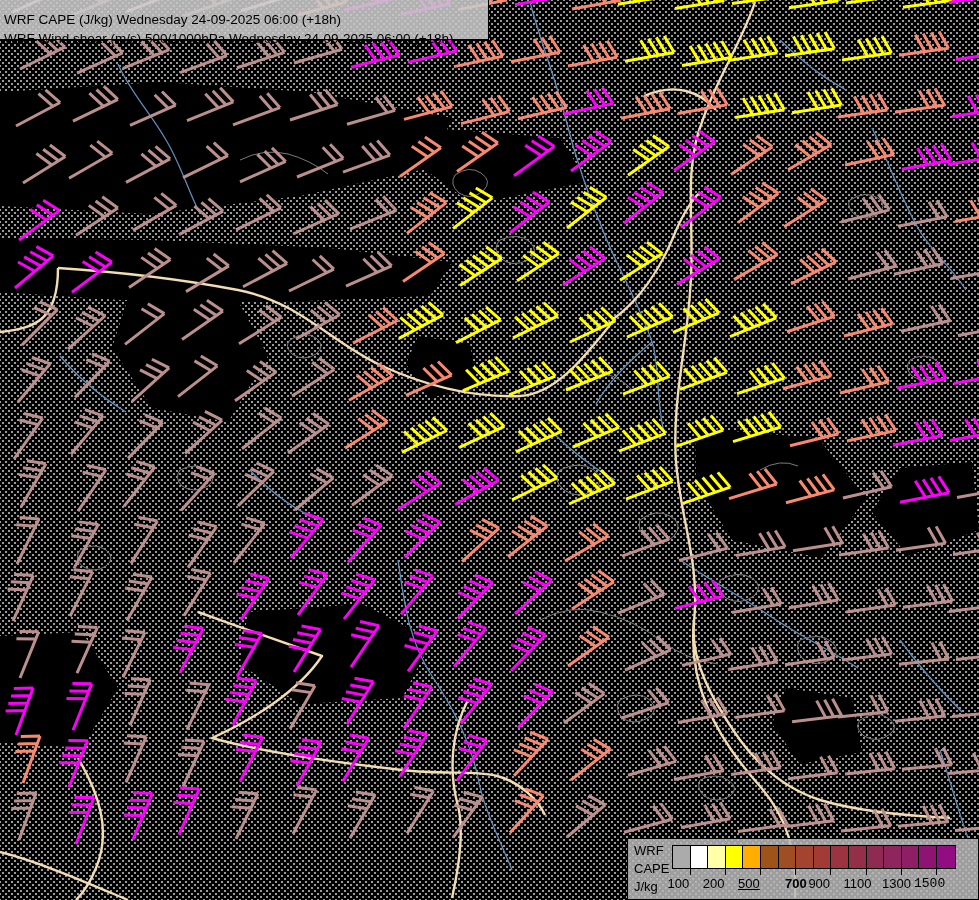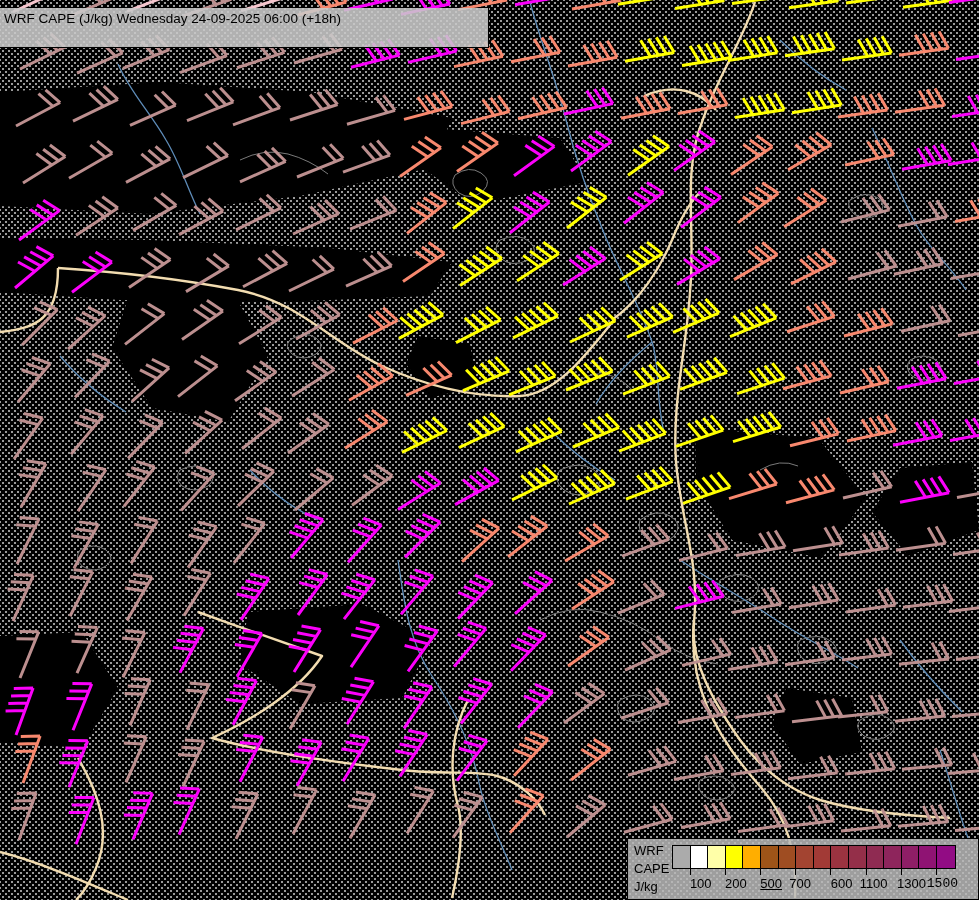--- a/index.html
+++ b/index.html
@@ -8,40 +8,40 @@
     background-color:#000;
     background-image:
       radial-gradient(circle, #9a9a9a 0.9px, transparent 1.3px),
       radial-gradient(circle, #9a9a9a 0.9px, transparent 1.3px);
     background-size:6px 6px,6px 6px;
     background-position:0 0,3px 3px;
     font-family:"Liberation Sans",sans-serif;
   }
   .stage svg{position:absolute;left:0;top:0;}
   .titlebox{
-    position:absolute;left:0;top:8px;width:489px;height:40px;
+    position:absolute;left:0;top:0;width:489px;height:40px;
     background:rgba(201,201,201,0.88);
     border-right:1px solid #000;border-bottom:1px solid #000;
-    color:#000;font-size:13.5px;line-height:19px;padding:1px 0 0 4px;
+    color:#000;font-size:13.5px;line-height:19px;padding:10px 0 0 4px;
     box-sizing:border-box;white-space:nowrap;
   }
   .legend{
     position:absolute;left:627px;top:838px;width:352px;height:62px;
     background:rgba(186,186,186,0.85);
     border:1px solid #000;box-sizing:border-box;color:#000;
   }
   .legend-label{position:absolute;left:6px;top:3px;font-size:13px;line-height:18px;color:#000;}
   .legend-colorbar{
     position:absolute;left:44px;top:6px;height:22px;display:flex;
     border:1px solid #000;
   }
   .lcell{width:17.6px;height:22px;border-right:1px solid #000;box-sizing:border-box;}
   .lcell:last-child{border-right:none;}
   .ltick{position:absolute;top:28px;width:1px;height:8px;background:#000;}
-  .llabel{position:absolute;top:37px;width:44px;text-align:right;font-size:13px;color:#000;}
+  .llabel{position:absolute;top:37px;width:44px;text-align:left;font-size:13px;color:#000;}
 </style>
 </head>
 <body>
 
 <div class="stage">
   <svg id="map-svg" width="979" height="900" viewBox="0 0 979 900">
       <path d="M0,92 L160,82 L310,92 L452,118 L430,168 L300,196 L150,214 L0,206 Z" fill="#000" stroke="none" stroke-width="1" stroke-linecap="butt" stroke-linejoin="round"></path>
       <path d="M0,238 L150,240 L330,248 L452,262 L430,296 L280,302 L120,300 L0,292 Z" fill="#000" stroke="none" stroke-width="1" stroke-linecap="butt" stroke-linejoin="round"></path>
       <path d="M430,128 L560,138 L588,182 L472,204 L420,166 Z" fill="#000" stroke="none" stroke-width="1" stroke-linecap="butt" stroke-linejoin="round"></path>
       <path d="M128,298 L232,290 L268,356 L228,422 L152,408 L112,348 Z" fill="#000" stroke="none" stroke-width="1" stroke-linecap="butt" stroke-linejoin="round"></path>
@@ -376,20 +376,21 @@
       <path d="M0,0 L50,0 M50,0 l-7,-18 M42,0 l-7,-18 M34,0 l-7,-18" fill="none" stroke="#BC8F8F" stroke-width="3" stroke-linecap="butt" transform="translate(681,827.4) rotate(-10)"></path>
       <path d="M0,0 L50,0 M50,0 l-7,-18 M42,0 l-7,-18" fill="none" stroke="#BC8F8F" stroke-width="3" stroke-linecap="butt" transform="translate(738,831.6) rotate(-8)"></path>
       <path d="M0,0 L50,0 M50,0 l-7,-18 M42,0 l-7,-18 M34,0 l-7,-18" fill="none" stroke="#BC8F8F" stroke-width="3" stroke-linecap="butt" transform="translate(784,826.8) rotate(-7)"></path>
       <path d="M0,0 L50,0 M50,0 l-7,-18 M42,0 l-7,-18" fill="none" stroke="#BC8F8F" stroke-width="3" stroke-linecap="butt" transform="translate(841,831) rotate(-6)"></path>
       <path d="M0,0 L50,0 M50,0 l-7,-18 M42,0 l-7,-18 M34,0 l-7,-18" fill="none" stroke="#BC8F8F" stroke-width="3" stroke-linecap="butt" transform="translate(898,826.2) rotate(-5)"></path>
       <path d="M0,0 L50,0 M50,0 l-7,-18 M42,0 l-7,-18" fill="none" stroke="#BC8F8F" stroke-width="3" stroke-linecap="butt" transform="translate(955,830.4) rotate(-5)"></path>
     </svg>
 
   <div class="titlebox">
     <div>WRF CAPE (J/kg) Wednesday 24-09-2025 06:00 (+18h)</div>
+    <div>WRF Wind shear (m/s) 500/1000hPa Wednesday 24-09-2025 06:00 (+18h)</div>
   </div>
 
   <div class="legend">
     <div class="legend-label">
       <div>WRF</div>
       <div>CAPE</div>
       <div>J/kg</div>
     </div>
     <div class="legend-colorbar">
         <div class="lcell" style="background: rgb(171, 171, 171);"></div>
@@ -409,23 +410,23 @@
         <div class="lcell" style="background: rgb(143, 19, 115);"></div>
         <div class="lcell" style="background: rgb(146, 12, 132);"></div>
       </div>
   <div class="ltick" style="left: 61.6px;"></div>
       <div class="llabel" style="left: 39.6px;">100</div>
       <div class="ltick" style="left: 96.8px;"></div>
       <div class="llabel" style="left: 74.8px;">200</div>
       <div class="ltick" style="left: 132px;"></div>
       <div class="llabel" style="left: 110px; text-decoration: underline;">500</div>
       <div class="ltick" style="left: 167.2px;"></div>
-      <div class="llabel" style="left: 139px;">700</div>
+      <div class="llabel" style="left: 157px; font-weight: bold;">700</div>
       <div class="ltick" style="left: 202.4px;"></div>
-      <div class="llabel" style="left: 180.4px;">600</div>
+      <div class="llabel" style="left: 180.4px;">900</div>
       <div class="ltick" style="left: 237.6px;"></div>
       <div class="llabel" style="left: 215.6px;">1100</div>
       <div class="ltick" style="left: 272.8px;"></div>
       <div class="llabel" style="left: 254px;">1300</div>
       <div class="ltick" style="left: 308px;"></div>
       <div class="llabel" style="left: 286px; font-family: Liberation Mono, monospace;">1500</div>
     </div>
 </div>
 
 </body></html>

